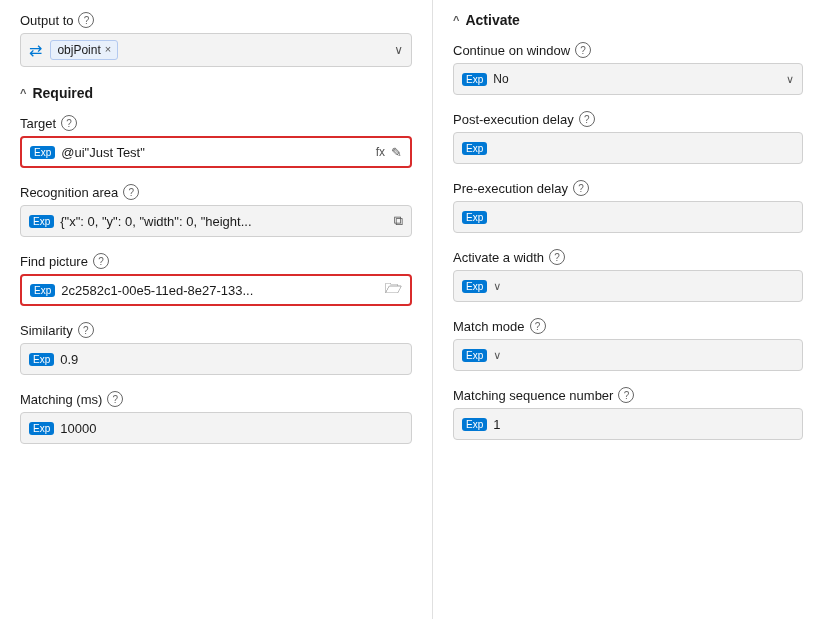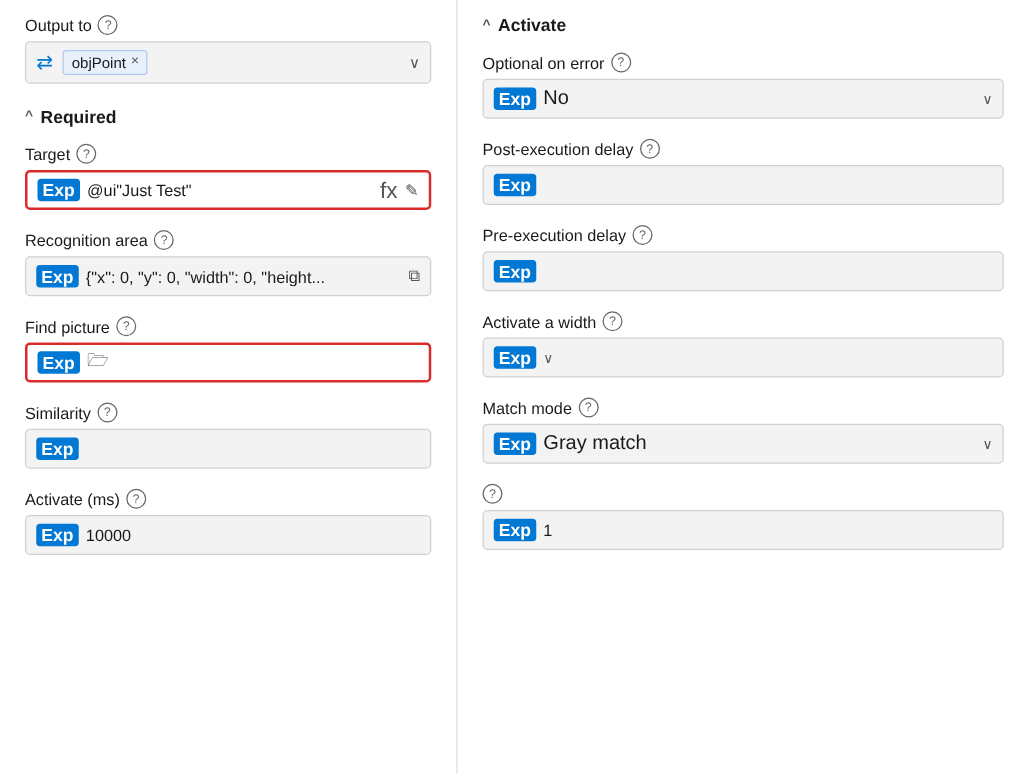--- a/index.html
+++ b/index.html
@@ -7,21 +7,21 @@
       font-family: 'Segoe UI', Arial, sans-serif;
       font-size: 13px;
       background: #fff;
       color: #1a1a1a;
       width: 823px;
       min-height: 619px;
       display: flex;
     }
 
     .left-panel {
-      width: 366px;
+      width: 433px;
       padding: 12px 20px 20px 20px;
       border-right: 1px solid #e0e0e0;
     }
 
     .right-panel {
       flex: 1;
       padding: 12px 20px 20px 20px;
     }
 
     .section-header {
@@ -79,39 +79,39 @@
     }
 
     .field-input.highlighted {
       border: 2px solid #d92b2b;
       background: #fff;
     }
 
     .exp-badge {
       background: #0078d4;
       color: #fff;
-      font-size: 14px;
-      font-weight: 700;
+      font-size: 10px;
+      font-weight: 400;
       border-radius: 3px;
       padding: 1px 4px;
       flex-shrink: 0;
     }
 
     .field-input .value-text {
       flex: 1;
       font-size: 13px;
       color: #1a1a1a;
       overflow: hidden;
       text-overflow: ellipsis;
       white-space: nowrap;
     }
 
     .field-input .icon-fx {
       color: #555;
-      font-size: 18px;
+      font-size: 12px;
       cursor: pointer;
       flex-shrink: 0;
     }
 
     .field-input .icon-edit {
       color: #555;
       font-size: 13px;
       cursor: pointer;
       flex-shrink: 0;
     }
@@ -178,21 +178,21 @@
       background: #f3f3f3;
       border: 1px solid #d0d0d0;
       border-radius: 4px;
       height: 32px;
       padding: 0 8px;
       gap: 6px;
     }
 
     .select-input .select-value {
       flex: 1;
-      font-size: 16px;
+      font-size: 12px;
       color: #1a1a1a;
     }
 
     .select-input .chevron-down {
       color: #555;
       font-size: 11px;
       cursor: pointer;
     }
   </style>
 </head>
@@ -253,39 +253,41 @@
 
   <div class="field-group">
     <div class="field-label">
       <span>Find picture</span>
       <span class="help-icon">
         <span>?</span>
       </span>
     </div>
     <div class="field-input highlighted">
       <span class="exp-badge">Exp</span>
+      <span class="value-text">2c2582c1-00e5-11ed-8e27-133...</span>
       <span class="icon-folder">🗁</span>
     </div>
   </div>
 
   <div class="field-group">
     <div class="field-label">
       <span>Similarity</span>
       <span class="help-icon">
         <span>?</span>
       </span>
     </div>
     <div class="field-input">
       <span class="exp-badge">Exp</span>
-    </div>
-  </div>
-
-  <div class="field-group">
-    <div class="field-label">
-      <span>Activate (ms)</span>
+      <span class="value-text">0.9</span>
+    </div>
+  </div>
+
+  <div class="field-group">
+    <div class="field-label">
+      <span>Matching (ms)</span>
       <span class="help-icon">
         <span>?</span>
       </span>
     </div>
     <div class="field-input">
       <span class="exp-badge">Exp</span>
       <span class="value-text">10000</span>
     </div>
   </div>
 
@@ -293,21 +295,21 @@
 
 <div class="right-panel">
 
   <div class="section-header">
     <span class="chevron">^</span>
     <span>Activate</span>
   </div>
 
   <div class="field-group">
     <div class="field-label">
-      <span>Optional on error</span>
+      <span>Continue on window</span>
       <span class="help-icon">
         <span>?</span>
       </span>
     </div>
     <div class="select-input">
       <span class="exp-badge">Exp</span>
       <span class="select-value">No</span>
       <span class="chevron-down">∨</span>
     </div>
   </div>
@@ -351,27 +353,27 @@
 
   <div class="field-group">
     <div class="field-label">
       <span>Match mode</span>
       <span class="help-icon">
         <span>?</span>
       </span>
     </div>
     <div class="select-input">
       <span class="exp-badge">Exp</span>
-      <span class="select-value">Gray match</span>
       <span class="chevron-down">∨</span>
     </div>
   </div>
 
   <div class="field-group">
     <div class="field-label">
+      <span>Matching sequence number</span>
       <span class="help-icon">
         <span>?</span>
       </span>
     </div>
     <div class="field-input">
       <span class="exp-badge">Exp</span>
       <span class="value-text">1</span>
     </div>
   </div>
 

